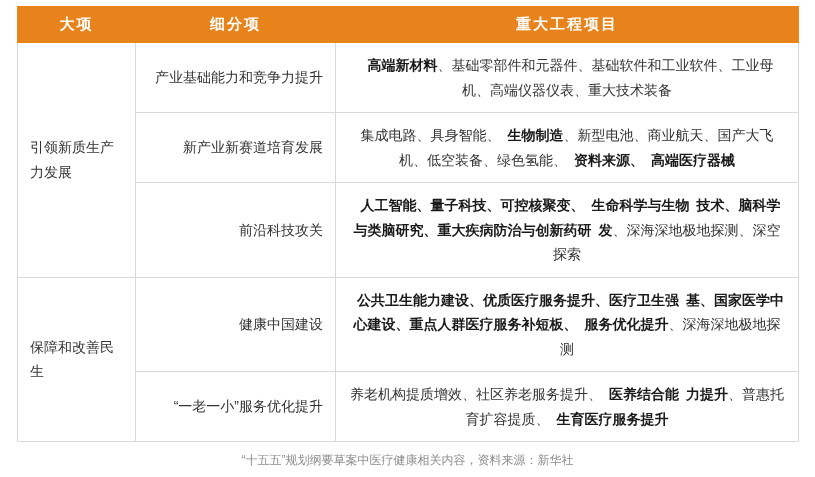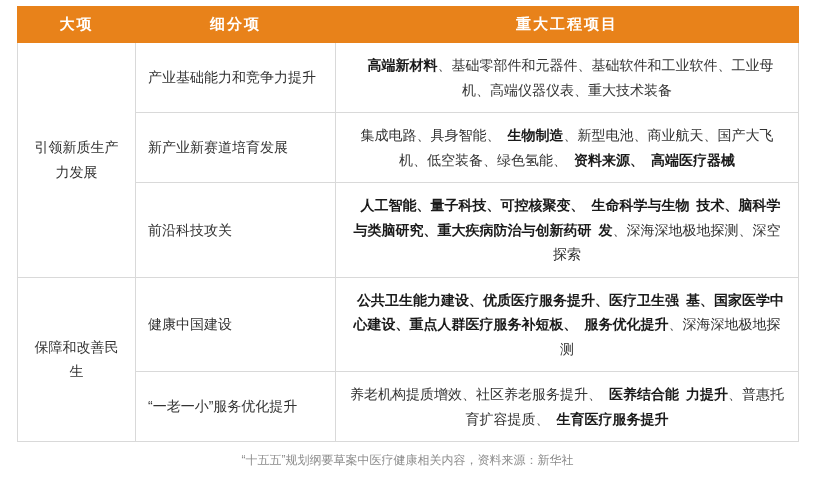--- a/index.html
+++ b/index.html
@@ -39,29 +39,28 @@
   }
   table.matrix td {
     border: 1px solid #d9d9d9;
     vertical-align: middle;
     font-size: 14px;
     line-height: 1.75;
     padding: 10px 12px;
     background: #ffffff;
   }
   td.cat {
-    text-align: center;
     font-size: 14px;
     color: #333333;
     background: #ffffff;
     line-height: 1.8;
     padding: 6px 6px;
   }
   td.sub {
-    text-align: left;
+    text-align: right;
     color: #333333;
     line-height: 1.8;
     padding: 6px 10px;
   }
   td.proj {
     text-align: justify;
     text-justify: inter-ideograph;
     color: #333333;
   }
   td.proj.center {

